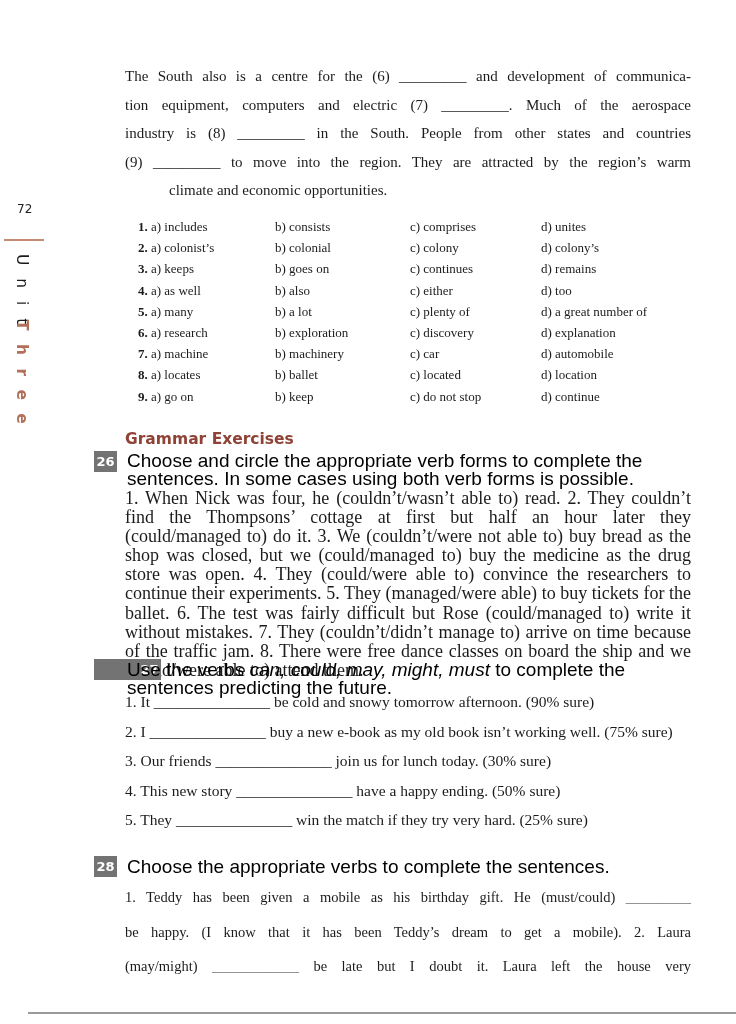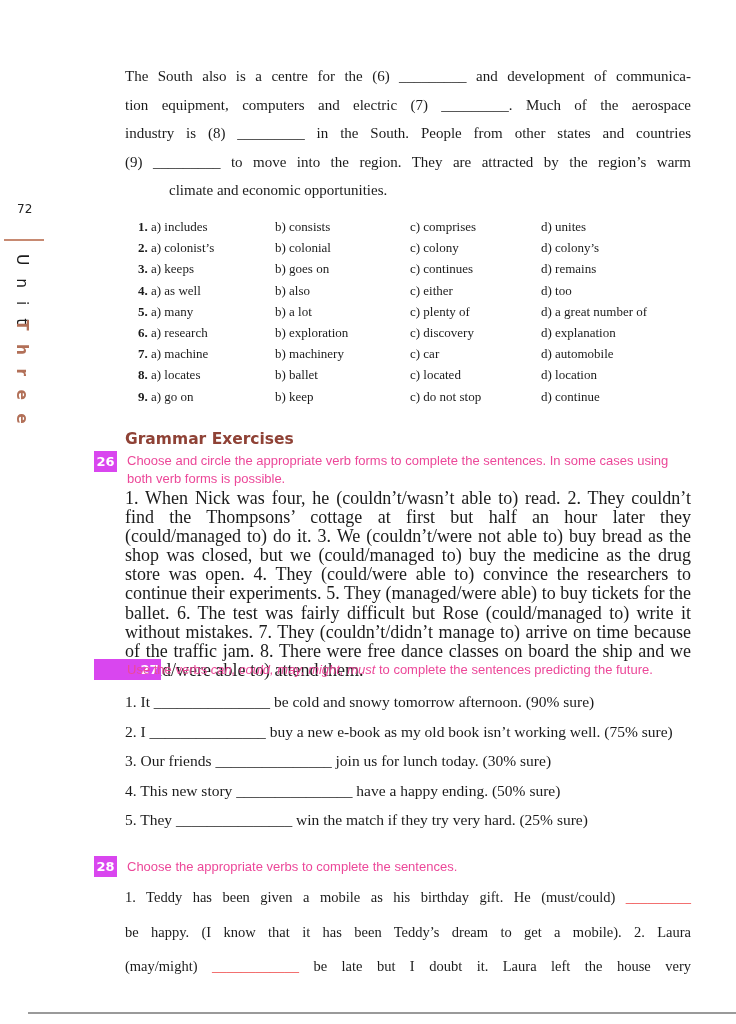--- a/index.html
+++ b/index.html
@@ -38,50 +38,50 @@
   }
   .mc b { font-weight:bold; }
 
   
   .gram-heading {
     position:absolute; left:125px; top:420px;
     font-family:"DejaVu Sans", sans-serif; font-weight:bold;
     font-size:15.5px; color:#8f4236;margin-top:10px;
   }
   .badge {
-    position:absolute; width:23px; height:21px; background:#d946ef;
+    position:absolute; width:23px; height:21px; background:#737373;
     color:#fff; font-family:"DejaVu Sans", sans-serif; font-weight:bold;
     font-size:13px; display:flex; align-items:center; justify-content:center;
   }
   .badge-26 { left:94px; top:451px; }
   .badge-27 { left:94px; top:659px;padding-left:44px; }
   .badge-28 { left:94px; top:856px; }
   .instr {
     position:absolute; left:127px; width:566px;
-    font-family:"Liberation Sans", sans-serif; font-size:13px;
-    line-height:17.5px; color:#ec4899;
+    font-family:"Liberation Sans", sans-serif; font-size:19px;
+    line-height:17.5px; color:#000000;
   }
   .instr-26 { top:452px; }
   .instr-27 { top:661px; }
   .instr-28 { top:858px; }
 
   .ex26-body {
     position:absolute; left:125px; top:489px; width:566px;
     font-size:18px; line-height:19.1px; text-align:justify;
   }
 
   .ex27-items { position:absolute; left:125px; top:691px; width:566px; font-size:15.5px; }
   .ex27-items .item {
     line-height:21px; margin-bottom:8.5px;
     padding-left:24px; text-indent:-24px;
   }
 
   .ex28-body { position:absolute; left:125px; top:880px; width:566px; font-size:14.5px; }
   .ex28-body .line { line-height:34.5px; text-align:justify; text-align-last:justify; }
-  .blank-brown { color:#ef4444; }
+  .blank-brown { color:#737373; }
 
   .bottom-edge {
     position:absolute; left:28px; top:1012px; width:708px; height:2px;
     background:#9a9a9a;
   }
 </style>
 </head>
 <body>
 
 <div class="page-num">72</div>

